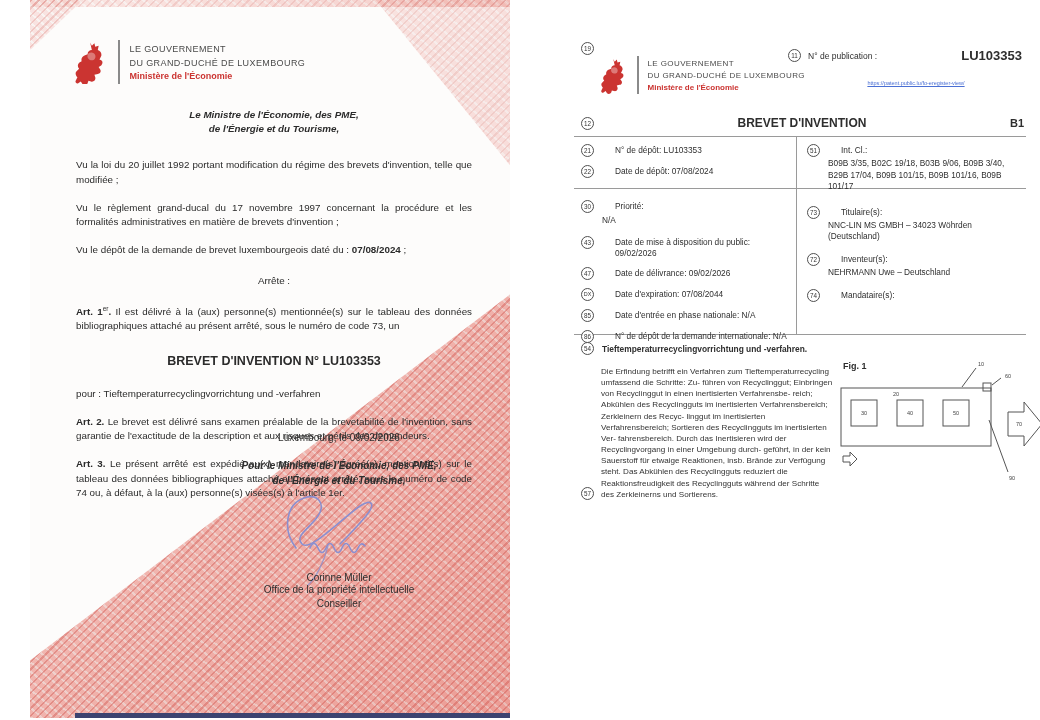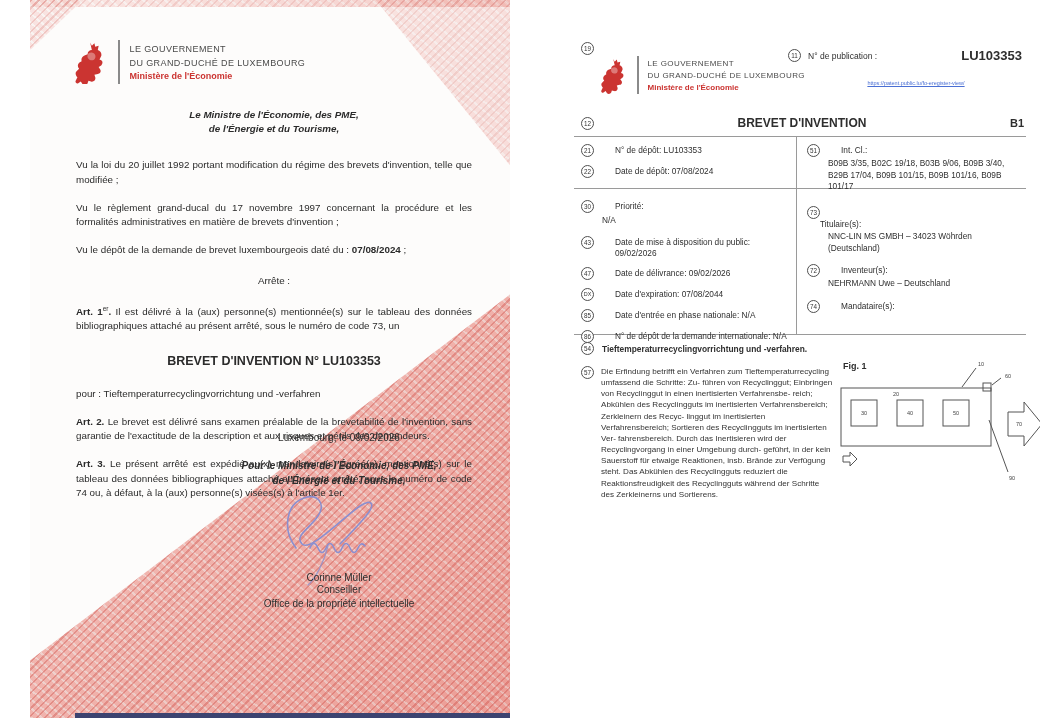--- a/index.html
+++ b/index.html
@@ -79,21 +79,21 @@
   .field-text { font-size:8.3px; line-height:1.35;padding-left:13px; }
   .col-left { position:absolute; left:21px; top:145px; width:208px; }
   .col-right { position:absolute; left:247px; top:145px; width:216px; }
   .val-block { font-size:8.3px; line-height:1.4; margin:1px 0 0 21px; }
   .gap-for-line { height:14px; }
 
   .rp-54 { position:absolute; left:21px; right:18px; top:342px; display:flex; align-items:center; }
   .rp-54 .circ { margin-right:8px; }
   .rp-54 .t { font-size:8.4px; font-weight:bold; }
 
-  .rp-57 { position:absolute; left:21px; top:366px; width:252px; display:flex; align-items:flex-start; }
+  .rp-57 { position:absolute; left:21px; top:366px; width:252px; display:flex; align-items:flex-end; }
   .rp-57 .circ { margin-right:7px; flex:0 0 13px; }
   .rp-57 .abs-text { font-size:8.1px; line-height:1.38; color:#333; }
 
   .rp-fig { position:absolute; left:276px; top:356px; width:214px; }
 </style>
 </head>
 <body>
 
 <div class="canvas">
 
@@ -138,22 +138,22 @@
       <div class="sign-for">Pour le Ministre de l'Économie, des PME,</div>
       <div class="sign-for">de l'Énergie et du Tourisme,</div>
       <svg class="signature-svg" width="190" height="96" viewBox="0 0 190 96">
         <g fill="none" stroke="#8a8fd0" stroke-width="1.6" stroke-linecap="round">
           <path d="M52 58 C 38 40, 42 14, 60 8 C 74 3, 82 14, 74 26 C 66 38, 50 46, 58 54 C 66 62, 96 30, 116 16 C 128 8, 132 14, 122 26 C 112 38, 100 50, 96 54"></path>
           <path d="M66 58 q 4 -9 8 0 q 4 9 8 0 q 4 -9 8 0 q 4 9 8 0 q 4 -9 8 0 q 4 9 8 0 q 3 -7 7 -2"></path>
           <path d="M84 56 C 80 72, 72 88, 64 95" stroke-width="1.2" opacity=".8"></path>
         </g>
       </svg>
       <div class="signer-name">Corinne Müller</div>
+      <div class="signer-small">Office de la propriété intellectuelle</div>
       <div class="signer-small">Conseiller</div>
-      <div class="signer-small">Office de la propriété intellectuelle</div>
     </div>
   </div>
 
   <div class="page-right">
 
     <span class="circ rp-c19">19</span>
 
     <div class="rp-logo">
       <svg class="lion" viewBox="0 0 40 48">
         <path fill="#cb3431" d="M19 1l2 4 3-3 1 4 4-1-1 5c3 1 5 4 4 7l-2 4 2 1c2 1 2 4 0 6l-3 2 2 3c1 2 0 5-3 5l-4 1 1 3c1 3-2 6-5 5l-3-1-1 3c-1 2-4 3-6 1l-2-3-3 2c-2 1-4-1-3-3l2-4c-2-2-3-5-1-7l3-3c-2-2-2-5 0-7l3-2c-1-3 1-6 4-7l3-1c0-3 2-5 5-5z"></path>
@@ -221,21 +221,21 @@
         <span class="field-text"><span>N° de dépôt de la demande internationale:</span> <span>N/A</span></span>
       </div>
     </div>
 
     <div class="col-right">
       <div class="field-row" style="margin-bottom:1px;">
         <span class="circ">51</span>
         <span class="field-text">Int. Cl.:</span>
       </div>
       <div class="val-block" style="margin-bottom:14px;">B09B 3/35, B02C 19/18, B03B 9/06, B09B 3/40, B29B 17/04, B09B 101/15, B09B 101/16, B09B 101/17</div>
-      <div class="field-row" style="margin-bottom:1px; margin-top:3px;flex-direction:column;">
+      <div class="field-row" style="margin-bottom:1px; margin-top:3px;">
         <span class="circ">73</span>
         <span class="field-text">Titulaire(s):</span>
       </div>
       <div class="val-block" style="margin-bottom:11px;">NNC-LIN MS GMBH – 34023  Wöhrden (Deutschland)</div>
       <div class="field-row" style="margin-bottom:1px;">
         <span class="circ">72</span>
         <span class="field-text">Inventeur(s):</span>
       </div>
       <div class="val-block" style="margin-bottom:11px;">NEHRMANN Uwe – Deutschland</div>
       <div class="field-row">

